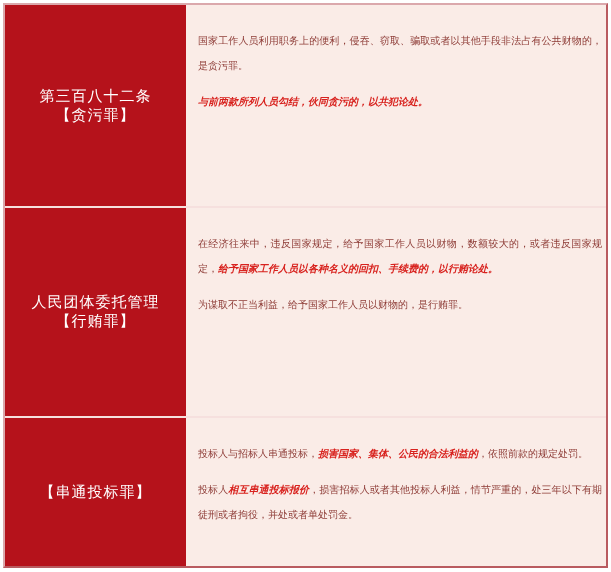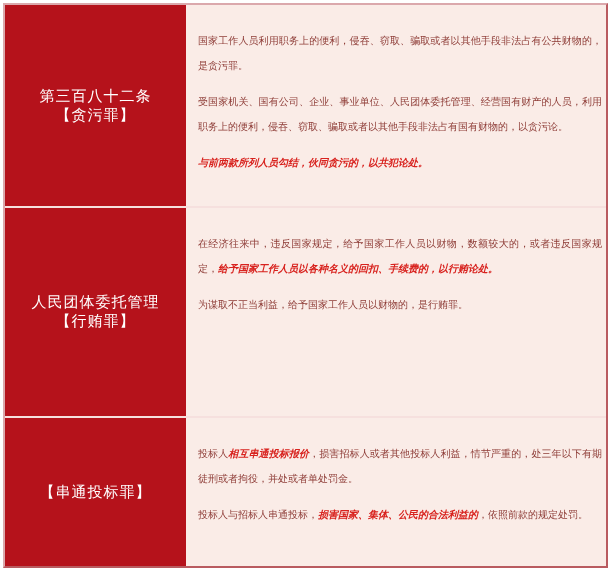--- a/index.html
+++ b/index.html
@@ -76,39 +76,38 @@
 
 <div class="stage">
   <div class="law-table" id="law-table">
   <div class="law-row">
     <div class="cell-left">
       <div class="article">第三百八十二条</div>
       <div class="crime">【贪污罪】</div>
     </div>
     <div class="cell-right">
           <p><span>国家工作人员利用职务上的便利，侵吞、窃取、骗取或者以其他手段非法占有公共财物的，是贪污罪。</span></p>
-          <p><span>受国家机关、国有公司、企业、事业单位、人民团体委托管理、经营国有财产的人员，利用职务上的便利，侵吞、窃取、骗取或者以其他手段非法占有国有财物的，以贪污论。</span></p>
           <p><span class="hl">与前两款所列人员勾结，伙同贪污的，以共犯论处。</span></p>
         </div>
   </div>
 
   <div class="law-row">
     <div class="cell-left">
       <div class="article">人民团体委托管理</div>
       <div class="crime">【行贿罪】</div>
     </div>
     <div class="cell-right">
           <p><span>在经济往来中，违反国家规定，给予国家工作人员以财物，数额较大的，或者违反国家规定，</span><span class="hl">给予国家工作人员以各种名义的回扣、手续费的，以行贿论处。</span></p>
           <p><span>为谋取不正当利益，给予国家工作人员以财物的，是行贿罪。</span></p>
         </div>
   </div>
 
   <div class="law-row">
     <div class="cell-left">
       <div class="crime">【串通投标罪】</div>
     </div>
     <div class="cell-right">
+          <p><span>投标人与招标人串通投标，</span><span class="hl">损害国家、集体、公民的合法利益的</span><span>，依照前款的规定处罚。</span></p>
           <p><span>投标人</span><span class="hl">相互串通投标报价</span><span>，损害招标人或者其他投标人利益，情节严重的，处三年以下有期徒刑或者拘役，并处或者单处罚金。</span></p>
-          <p><span>投标人与招标人串通投标，</span><span class="hl">损害国家、集体、公民的合法利益的</span><span>，依照前款的规定处罚。</span></p>
         </div>
   </div>
 </div>
 </div>
 
 </body></html>

